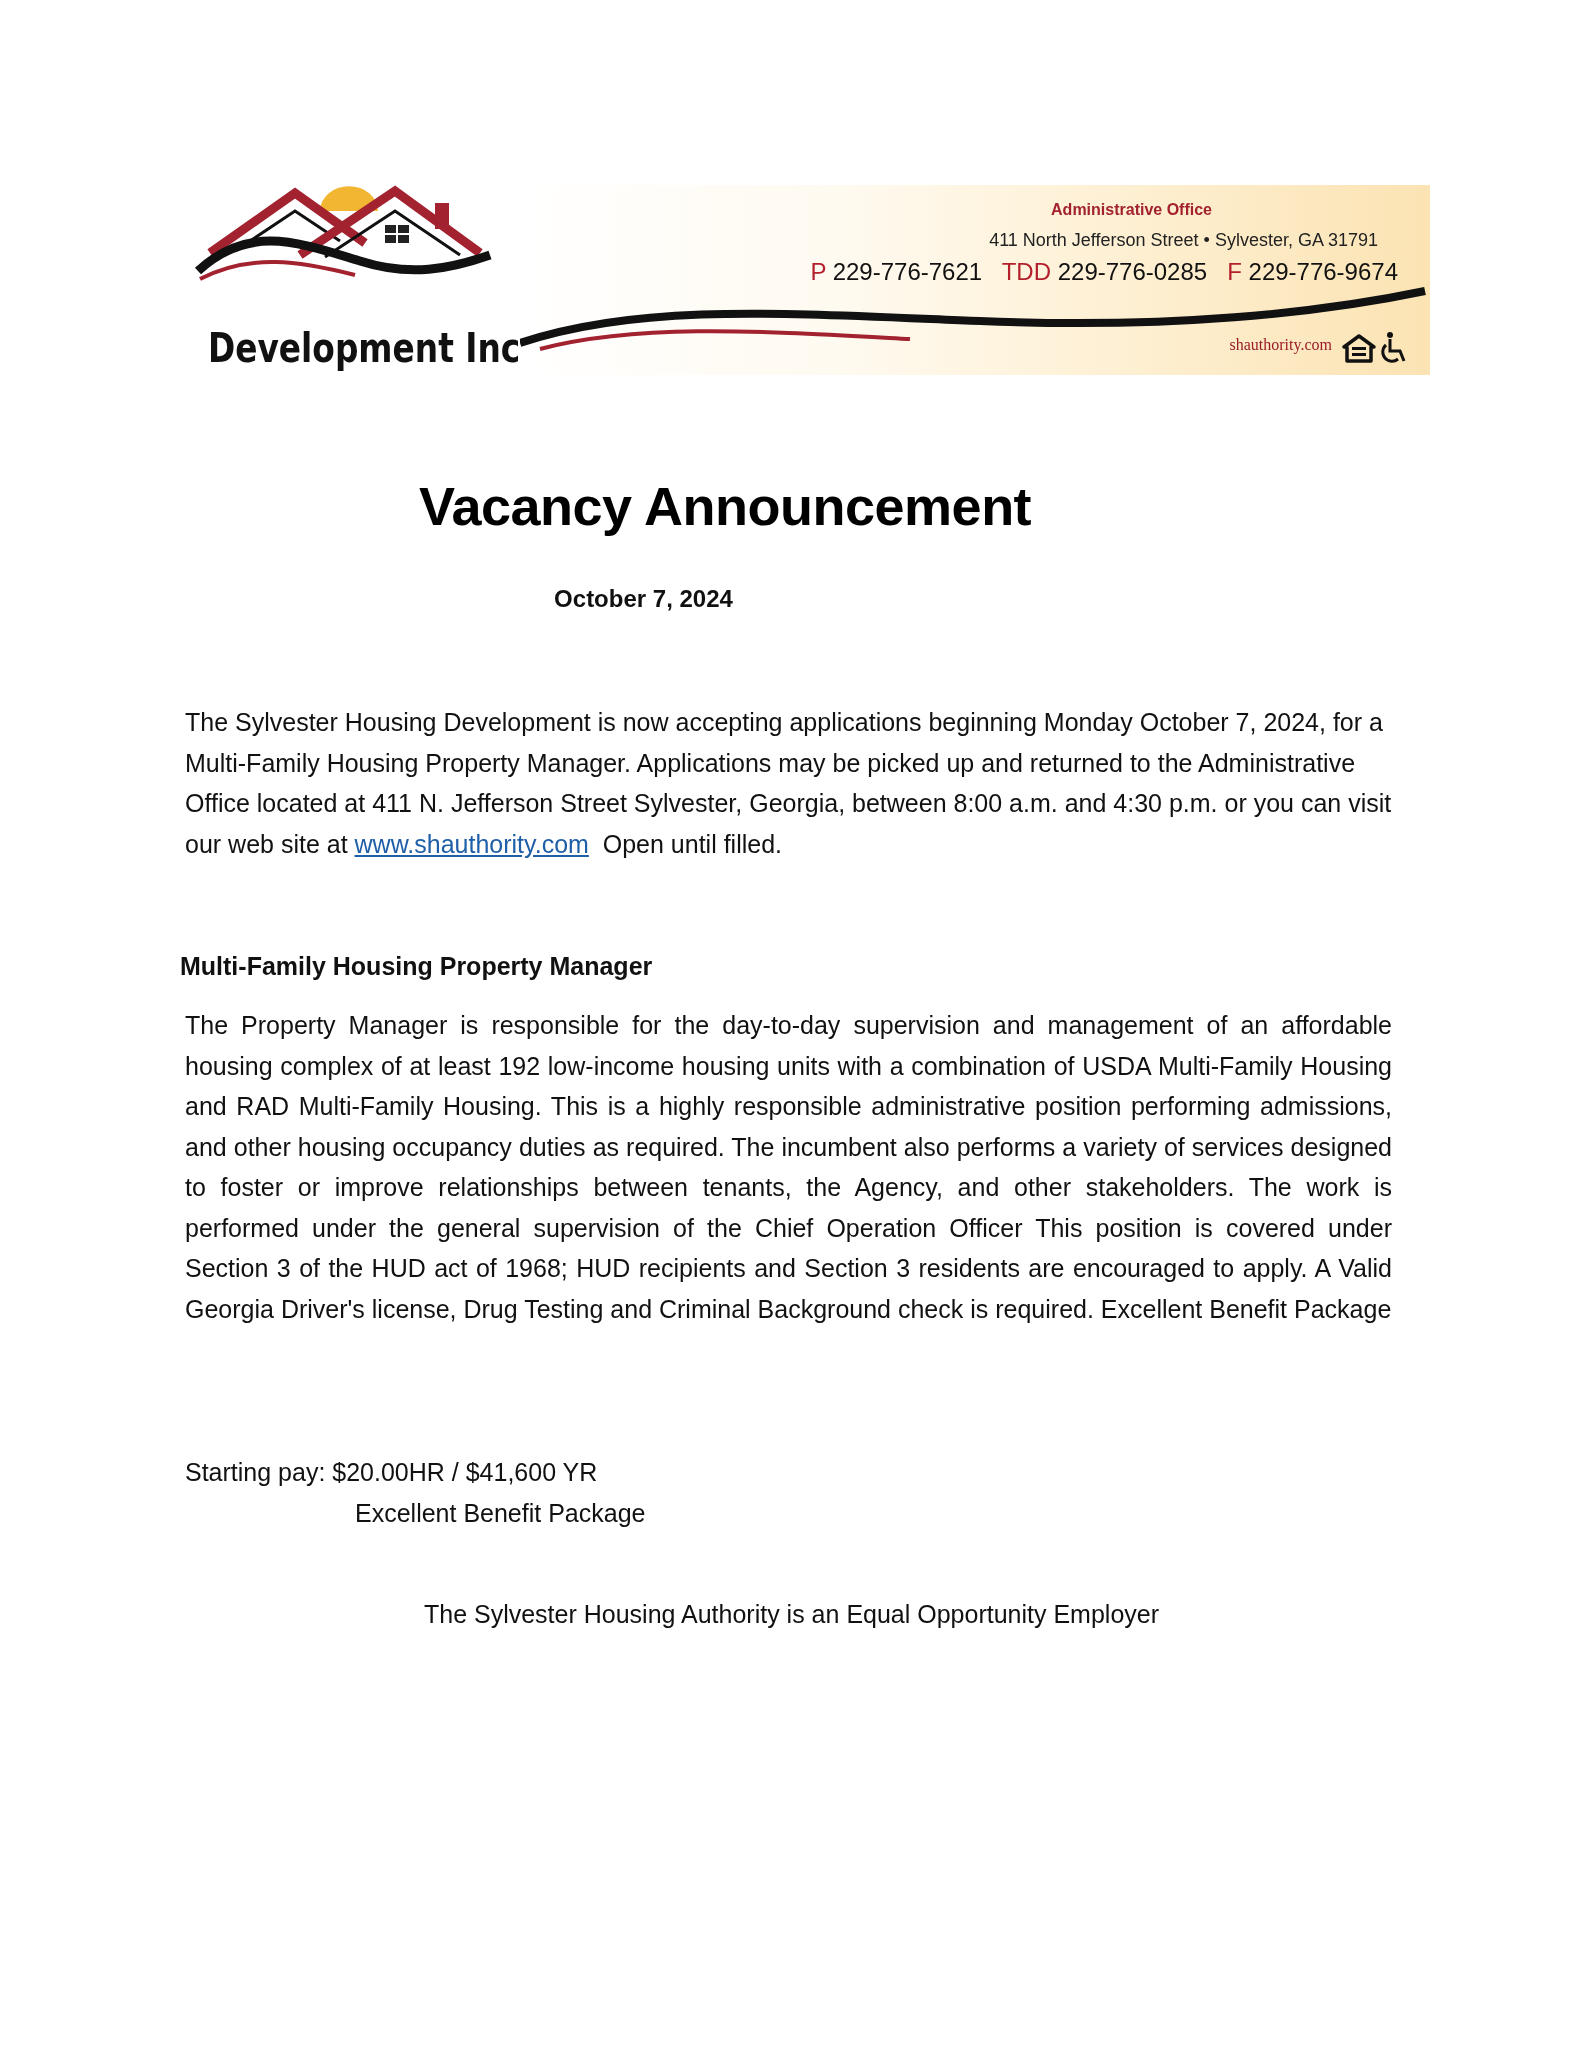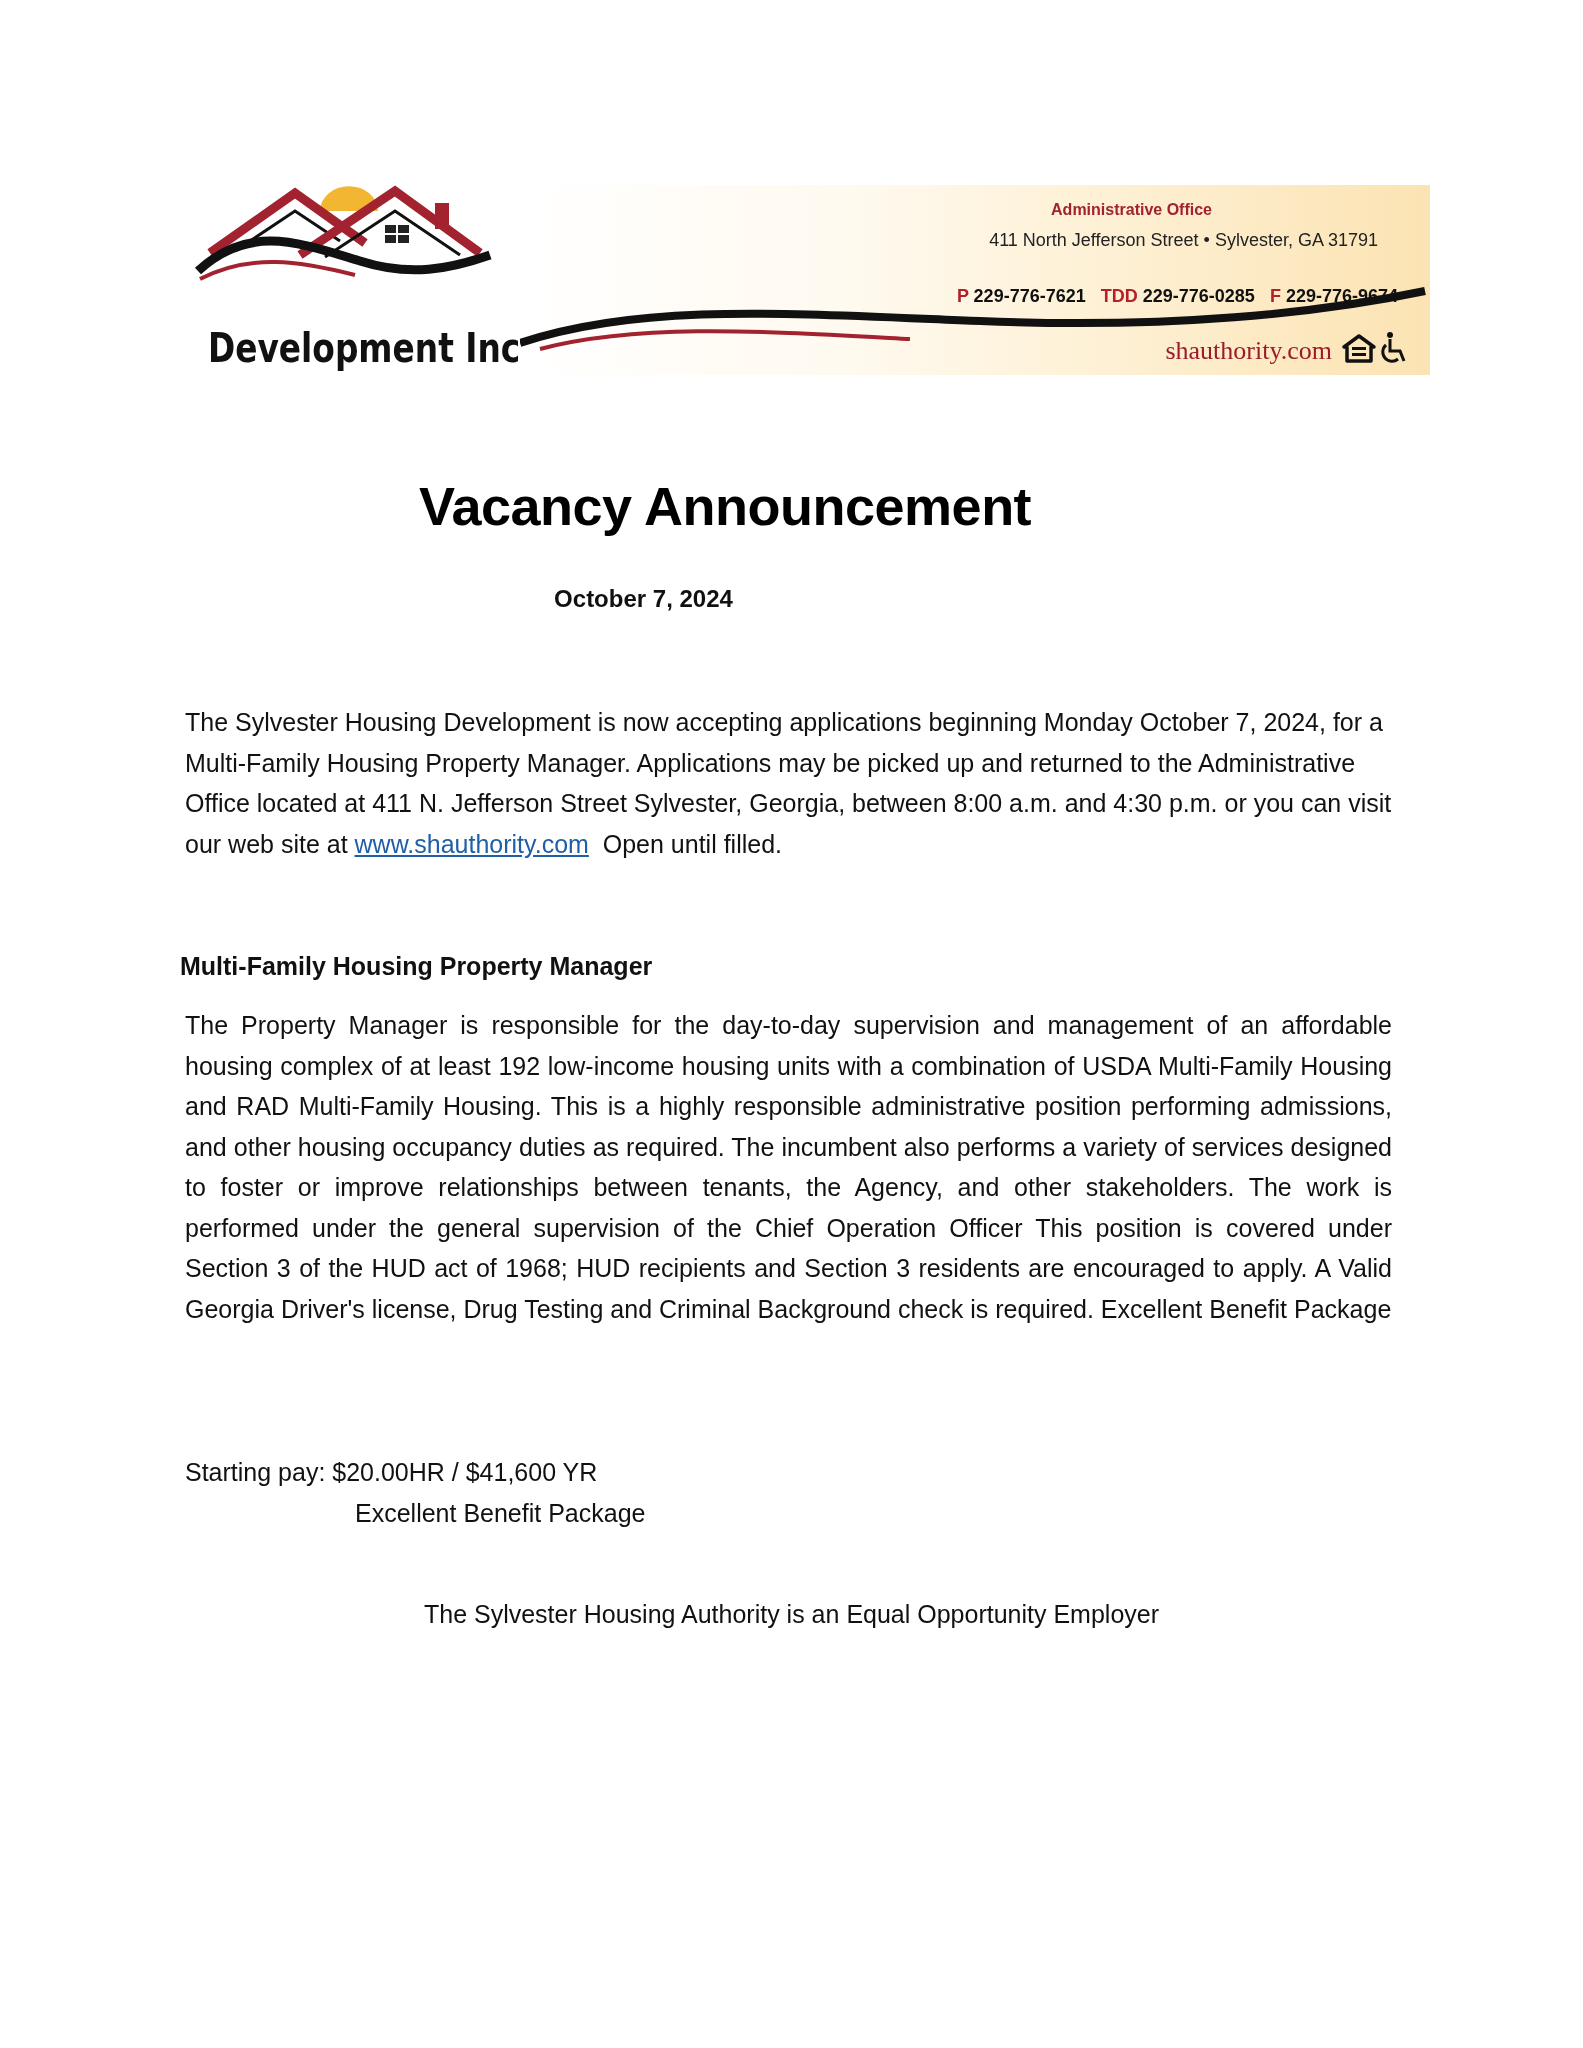--- a/index.html
+++ b/index.html
@@ -8,23 +8,23 @@
   
   .letterhead { position:absolute; left:190px; top:183px; width:1240px; height:195px; }
   .lh-banner { position:absolute; left:330px; top:2px; width:910px; height:190px;
     background:linear-gradient(90deg, #ffffff 0%, #fffaf0 35%, #fdebc6 80%, #fbe3b3 100%); }
   .logo-svg { position:absolute; left:0; top:0; }
   .logo-name1 { position:absolute; left:4px; top:92px; font-family:"DejaVu Sans", sans-serif; font-size:40px; color:#a3222f; letter-spacing:-0.5px; }
   .logo-name2 { position:absolute; left:18px; top:142px; font-family:"DejaVu Sans", sans-serif; font-size:40px; color:#111; transform:scaleX(0.82); transform-origin:left; font-weight:bold; }
   .swoosh { position:absolute; left:330px; top:90px; }
   .office-title { position:absolute; right:218px; top:18px; font-size:16px; font-weight:bold; color:#a3222f; }
   .office-addr { position:absolute; right:52px; top:47px; font-size:18px; color:#222; }
-  .office-phones { position:absolute; right:32px; top:75px; font-size:18px; font-weight:bold; color:#111;margin-top:28px; }
+  .office-phones { position:absolute; right:32px; top:75px; font-size:24px; font-weight:normal; color:#111; }
   .office-phones .lbl { color:#b3202c; }
-  .office-site { position:absolute; right:98px; top:153px; font-family:"Liberation Serif", serif; font-size:26px; color:#9b1c28; }
+  .office-site { position:absolute; right:98px; top:153px; font-family:"Liberation Serif", serif; font-size:16px; color:#9b1c28; }
   .eho-icon { position:absolute; right:53px; top:150px; width:36px; height:30px; }
   .ada-icon { position:absolute; right:20px; top:148px; width:32px; height:34px; }
 
   
   .title { position:absolute; left:0; width:1450px; top:475px; text-align:center; font-size:54px; font-weight:bold; color:#000; font-family:"Liberation Sans", sans-serif; letter-spacing:-0.5px; }
   .date { position:absolute; left:0; width:1287px; top:585px; text-align:center; font-size:24px; font-weight:bold; color:#111; }
 
   
   .para { position:absolute; left:185px; width:1207px; font-size:25px; line-height:40.5px; color:#111; }
   .para1 { top:702px; }

